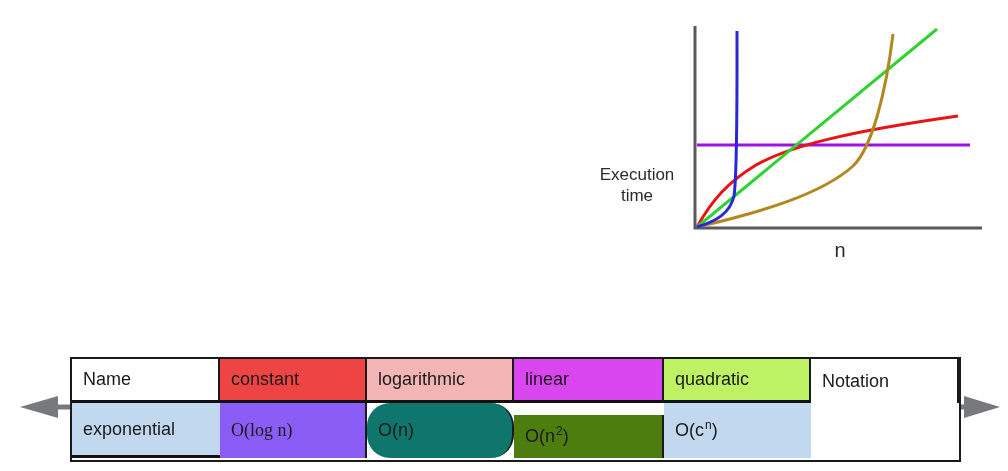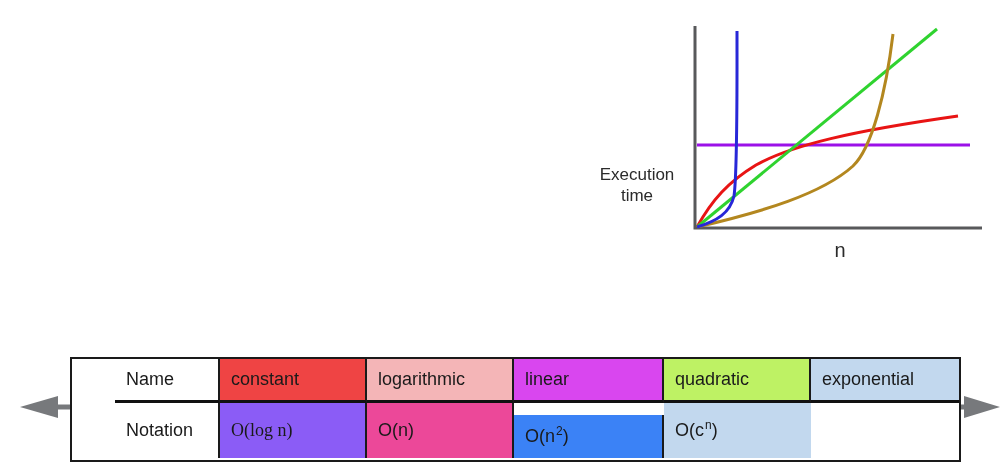--- a/index.html
+++ b/index.html
@@ -19,21 +19,21 @@
     grid-template-rows:44px 55px;
     font-size:18px;
   }
   .cell{
     box-sizing:border-box;display:flex;align-items:center;padding-left:11px;
     border-right:2px solid #1a1a1a;white-space:nowrap;overflow:hidden;
   }
   .cell.last{border-right:none;}
   .cell.r1{border-bottom:3px solid #111111;}
   .cell sup{font-size:12px;line-height:0;position:relative;top:-6px;margin-left:1px;}
-  .header-cell{background:#ffffff;margin-left:43px;}
+  .header-cell{background:#ffffff;}
 </style>
 </head>
 <body>
 
 <div id="canvas">
 
   <svg id="plot-svg" viewBox="0 0 1008 471">
 
     <g>
       <line x1="56" y1="407" x2="80" y2="407" stroke-width="5" stroke="#77797c"></line>
@@ -56,34 +56,34 @@
   <div id="ylabel" class="axis-label">Execution time</div>
   <div id="xlabel" class="axis-label">n</div>
 
   <div id="bigo-table">
 
     <div class="cell r1 header-cell">Name</div>
     <div class="cell r1" style="background: #ef4444;">constant</div>
     <div class="cell r1" style="background: rgb(244, 181, 183);">logarithmic</div>
     <div class="cell r1" style="background: #d946ef;">linear</div>
     <div class="cell r1" style="background: #bef264;">quadratic</div>
+    <div class="cell header-cell">Notation</div>
+
     <div class="cell r1 last" style="background: rgb(194, 216, 238);">exponential</div>
-
-    <div class="cell header-cell">Notation</div>
     <div class="cell" style="background: #8b5cf6; font-family: Liberation Serif, serif;">
       <span>O(log n)</span>
         <sup></sup>
         <span></span>
     </div>
-    <div class="cell" style="background: #ec4899;">
+    <div class="cell" style="background: #0f766e; border-radius: 23px;">
       <span>O(n)</span>
         <sup></sup>
         <span></span>
     </div>
-    <div class="cell" style="background: #3b82f6; margin-top: 12px;">
+    <div class="cell" style="background: #4d7c0f; margin-top: 12px;">
       <span>O(n</span>
         <sup>2</sup>
         <span>)</span>
     </div>
     <div class="cell last" style="background: rgb(194, 216, 238);">
       <span>O(c</span>
         <sup>n</sup>
         <span>)</span>
     </div>
   </div>

